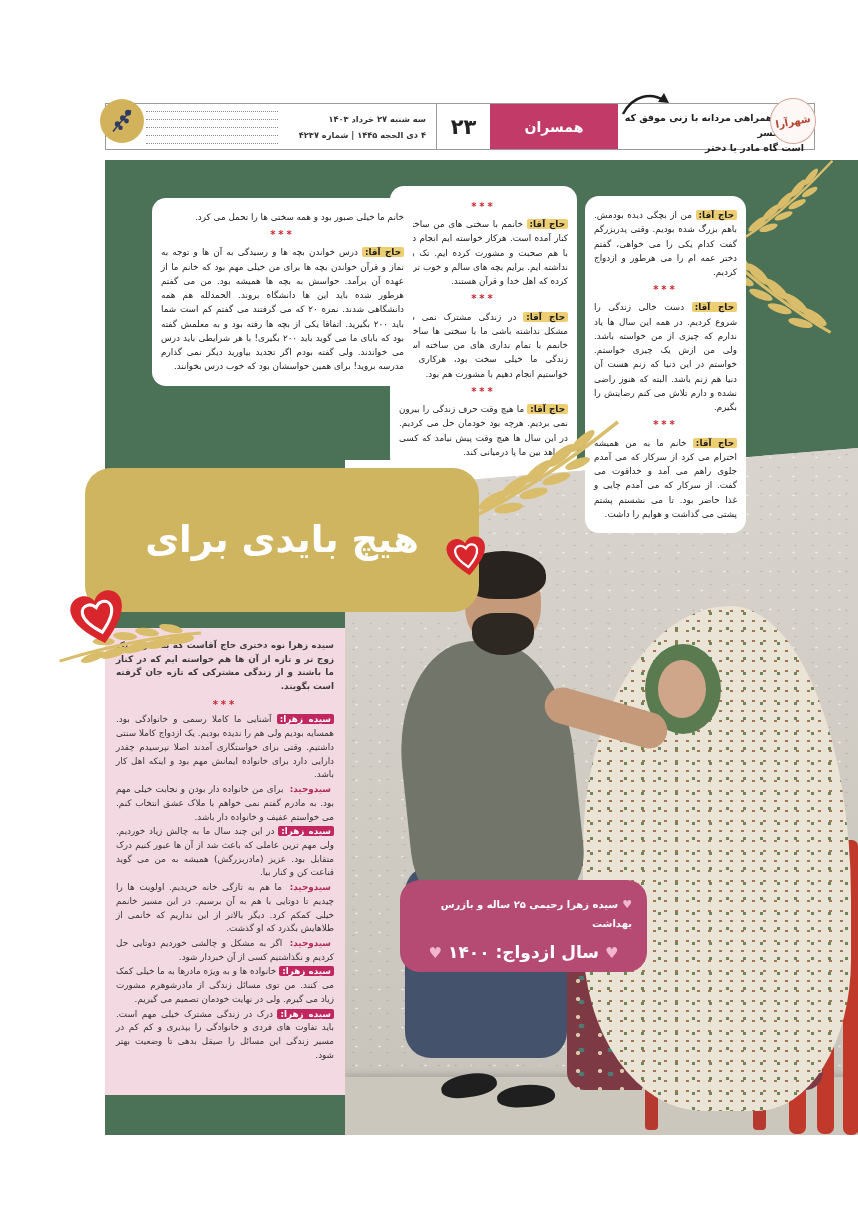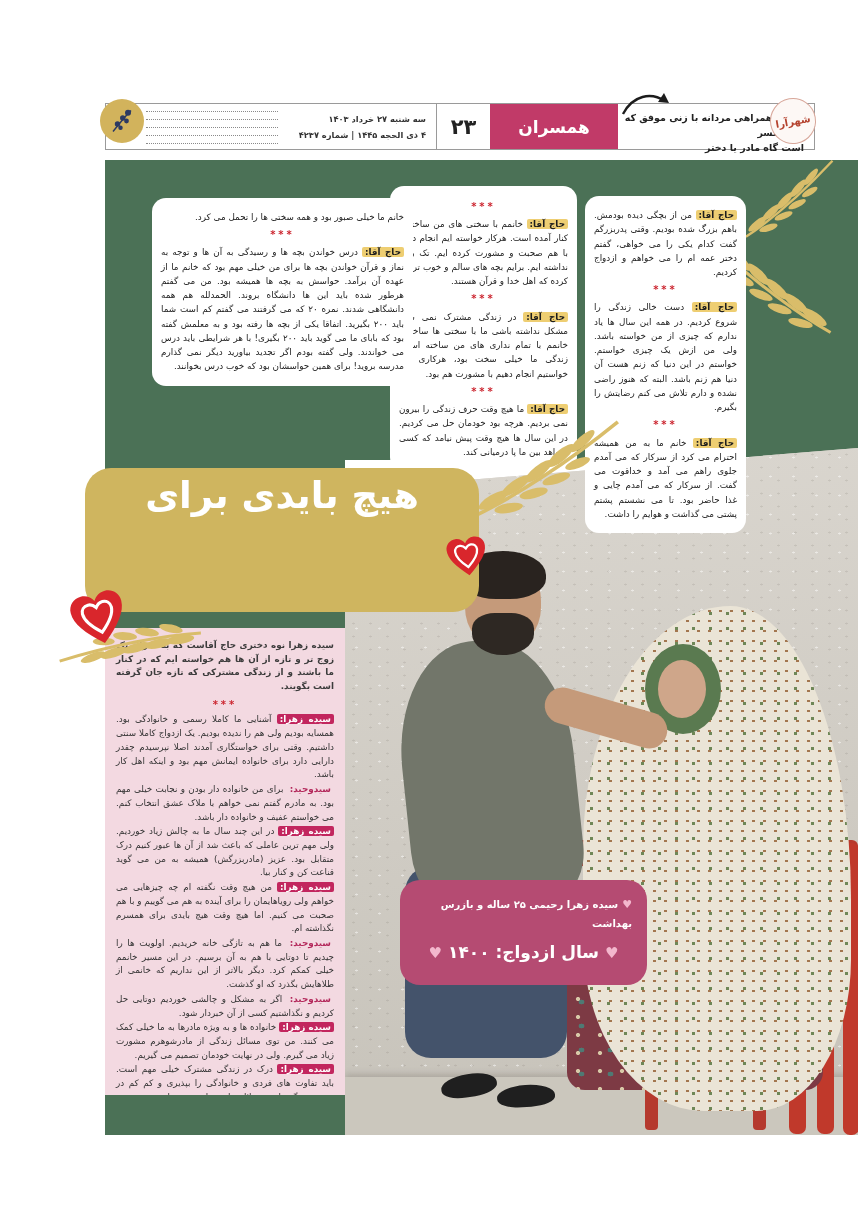--- a/index.html
+++ b/index.html
@@ -12,21 +12,21 @@
   body{font-family:"DejaVu Sans",sans-serif;color:var(--ink);}
   .page{position:relative;width:858px;height:1220px;background:#fff;overflow:hidden;margin:0 auto;direction:rtl;}
 
   
   .header-bar{position:absolute;left:105px;top:103px;width:710px;height:47px;background:#fff;
     border:1px solid #9a9a9a;display:flex;direction:rtl;align-items:stretch;z-index:3;}
   .teaser{width:196px;padding:6px 10px 2px 4px;font-size:9.5px;font-weight:bold;line-height:1.6;
     color:#222;text-align:right;position:relative;}
   .arrow-wrap{position:absolute;left:2px;top:-15px;width:52px;height:28px;}
   .section-box{width:128px;background:var(--magenta);color:#fff;display:flex;align-items:center;
-    justify-content:center;font-size:17px;font-weight:bold;}
+    justify-content:center;font-size:14px;font-weight:bold;}
   .pagenum{width:54px;display:flex;align-items:center;justify-content:center;font-size:21px;
     font-weight:bold;border-left:1px solid #9a9a9a;color:#222;}
   .dateblock{width:152px;padding:7px 10px 3px 4px;font-size:8.3px;font-weight:bold;color:#333;
     line-height:1.95;text-align:right;white-space:nowrap;overflow:hidden;}
   .dotfill{flex:1;padding:7px 6px 5px 40px;display:flex;flex-direction:column;justify-content:space-between;}
   .dotline{border-top:1.5px dotted #8a8a8a;height:0;}
   .masthead-circle{position:absolute;left:100px;top:99px;width:44px;height:44px;border-radius:50%;
     background:#d2b35c;z-index:4;display:flex;align-items:center;justify-content:center;}
   .stamp{position:absolute;left:770px;top:98px;width:46px;height:46px;border-radius:50%;background:#fdf8f5;
     border:1.5px solid #d8a79a;color:#b5432f;display:flex;align-items:center;justify-content:center;
@@ -88,21 +88,21 @@
   .man-head{position:absolute;left:120px;top:112px;width:76px;height:88px;background:#c59a7a;border-radius:46%;z-index:5;}
   .man-hair{position:absolute;left:-5px;top:-9px;width:86px;height:48px;background:#29231f;border-radius:50% 50% 42% 42%;}
   .man-beard{position:absolute;left:7px;bottom:-7px;width:62px;height:42px;background:#2e2823;border-radius:38% 38% 52% 52%;}
   .jeans{position:absolute;left:60px;top:418px;width:162px;height:192px;background:#44536b;border-radius:26px;z-index:3;}
   .shoe{position:absolute;background:#1f1f1f;border-radius:50% 50% 42% 42%;z-index:4;}
   .shoe1{left:96px;top:626px;width:56px;height:23px;transform:rotate(-9deg);}
   .shoe2{left:152px;top:637px;width:58px;height:22px;transform:rotate(-4deg);}
 
   
   .headline-box{position:absolute;left:85px;top:468px;width:394px;height:144px;background:var(--gold);
-    border-radius:26px;z-index:5;display:flex;flex-direction:column;align-items:center;
+    border-radius:26px;z-index:5;display:flex;flex-direction:column;align-items:center;justify-content:center;
     color:#fff;font-weight:bold;font-size:37px;line-height:1.5;text-align:center;}
   .heart{color:var(--heart);z-index:6;position:absolute;}
   .heart-headline{left:444px;top:534px;width:46px;height:46px;transform:rotate(-8deg);}
   .heart-left{left:68px;top:588px;width:62px;height:62px;transform:rotate(-14deg);}
 
   
   .sprig{position:absolute;color:var(--leaf);z-index:2;}
   .sprig svg{display:block;width:100%;height:100%;}
   .sprig-tr1{left:733px;top:166px;width:112px;height:64px;transform:rotate(-14deg);}
   .sprig-tr2{left:698px;top:244px;width:146px;height:84px;transform:rotate(10deg) scaleX(-1);}
@@ -111,21 +111,21 @@
 
   
   .pink-col{position:absolute;left:105px;top:628px;width:240px;height:467px;background:var(--pink);
     padding:11px 11px;direction:rtl;text-align:justify;font-size:8.8px;line-height:1.56;color:#333;
     z-index:2;overflow:hidden;}
   .pink-col .intro{font-weight:bold;color:#3c3c3c;margin-bottom:2px;}
   .pink-col .para{margin:1px 0;}
 
   
   .info-card{position:absolute;left:400px;top:880px;width:247px;background:var(--mag-deep);border-radius:20px;
-    padding:15px 15px 16px;color:#fff;direction:rtl;z-index:10;font-weight:bold;text-align:right;}
+    padding:15px 15px 3px;color:#fff;direction:rtl;z-index:10;font-weight:bold;text-align:right;}
   .info-line{font-size:10px;line-height:1.8;}
   .hb{color:#f3b7cd;font-size:11px;margin-left:4px;}
   .year-line{font-size:17px;text-align:center;margin:9px 0 7px;letter-spacing:.5px;}
   .year-line .hb{font-size:15px;margin:0 6px;}
   .fact-line{font-size:9.5px;line-height:1.75;}
   .svg-defs{position:absolute;width:0;height:0;overflow:hidden;}
 </style>
 </head>
 <body>
 
@@ -211,21 +211,21 @@
         <use href="#sym-branch"></use>
       </svg>
     </div>
   <div class="sprig sprig-left">
       <svg>
         <use href="#sym-branch"></use>
       </svg>
     </div>
 
   <div class="wbox wb-r">
-      <p class="para"><span class="sp sp-gold">حاج آقا:</span> <span class="ptext">من از بچگی دیده بودمش. باهم بزرگ شده بودیم. وقتی پدربزرگم گفت کدام یکی را می خواهی، گفتم دختر عمه ام را می خواهم و ازدواج کردیم.</span></p>
+      <p class="para"><span class="sp sp-gold">حاج آقا:</span> <span class="ptext">من از بچگی دیده بودمش. باهم بزرگ شده بودیم. وقتی پدربزرگم گفت کدام یکی را می خواهی، گفتم دختر عمه ام را می هرطور و ازدواج کردیم.</span></p>
       <div class="stars">***</div>
       <p class="para"><span class="sp sp-gold">حاج آقا:</span> <span class="ptext">دست خالی زندگی را شروع کردیم. در همه این سال ها یاد ندارم که چیزی از من خواسته باشد. ولی من ازش یک چیزی خواستم. خواستم در این دنیا که زنم هست آن دنیا هم زنم باشد. البته که هنوز راضی نشده و دارم تلاش می کنم رضایتش را بگیرم.</span></p>
       <div class="stars">***</div>
       <p class="para"><span class="sp sp-gold">حاج آقا:</span> <span class="ptext">خانم ما به من همیشه احترام می کرد از سرکار که می آمدم جلوی راهم می آمد و خداقوت می گفت. از سرکار که می آمدم چایی و غذا حاضر بود. تا می نشستم پشتم پشتی می گذاشت و هوایم را داشت.</span></p>
     </div>
   <div class="wbox wb-m">
       <div class="stars">***</div>
       <p class="para"><span class="sp sp-gold">حاج آقا:</span> <span class="ptext">خانمم با سختی های من ساخته و کنار آمده است. هرکار خواسته ایم انجام دهیم با هم صحبت و مشورت کرده ایم. تک روی نداشته ایم. برایم بچه های سالم و خوب تربیت کرده که اهل خدا و قرآن هستند.</span></p>
       <div class="stars">***</div>
       <p class="para"><span class="sp sp-gold">حاج آقا:</span> <span class="ptext">در زندگی مشترک نمی شود مشکل نداشته باشی ما با سختی ها ساختیم. خانمم با تمام نداری های من ساخته است. زندگی ما خیلی سخت بود، هرکاری می خواستیم انجام دهیم با مشورت هم بود.</span></p>
@@ -277,21 +277,20 @@
       </svg>
   </div>
 
   <div class="pink-col">
     <p class="intro">سیده زهرا نوه دختری حاج آقاست که به عنوان یک زوج تر و تازه از آن ها هم خواسته ایم که در کنار ما باشند و از زندگی مشترکی که تازه جان گرفته است بگویند.</p>
     <div id="pink-items">
         <div class="stars">***</div>
         <p class="para"><span class="sp sp-fill">سیده زهرا:</span> <span class="ptext">آشنایی ما کاملا رسمی و خانوادگی بود. همسایه بودیم ولی هم را ندیده بودیم. یک ازدواج کاملا سنتی داشتیم. وقتی برای خواستگاری آمدند اصلا نپرسیدم چقدر دارایی دارد برای خانواده ایمانش مهم بود و اینکه اهل کار باشد.</span></p>
         <p class="para"><span class="sp sp-plain">سیدوحید:</span> <span class="ptext">برای من خانواده دار بودن و نجابت خیلی مهم بود. به مادرم گفتم نمی خواهم با ملاک عشق انتخاب کنم. می خواستم عفیف و خانواده دار باشد.</span></p>
         <p class="para"><span class="sp sp-fill">سیده زهرا:</span> <span class="ptext">در این چند سال ما به چالش زیاد خوردیم. ولی مهم ترین عاملی که باعث شد از آن ها عبور کنیم درک متقابل بود. عزیز (مادربزرگش) همیشه به من می گوید قناعت کن و کنار بیا.</span></p>
-        <p class="para"><span class="sp sp-fill">سیده زهرا:</span> <span class="ptext">من هیچ وقت نگفته ام چه چیزهایی می خواهم ولی رویاهایمان را برای آینده به هم می گوییم و با هم صحبت می کنیم. اما هیچ وقت هیچ بایدی برای همسرم نگذاشته ام.</span></p>
         <p class="para"><span class="sp sp-plain">سیدوحید:</span> <span class="ptext">ما هم به تازگی خانه خریدیم. اولویت ها را چیدیم تا دوتایی با هم به آن برسیم. در این مسیر خانمم خیلی کمکم کرد. دیگر بالاتر از این نداریم که خانمی از طلاهایش بگذرد که او گذشت.</span></p>
         <p class="para"><span class="sp sp-plain">سیدوحید:</span> <span class="ptext">اگر به مشکل و چالشی خوردیم دوتایی حل کردیم و نگذاشتیم کسی از آن خبردار شود.</span></p>
         <p class="para"><span class="sp sp-fill">سیده زهرا:</span> <span class="ptext">خانواده ها و به ویژه مادرها به ما خیلی کمک می کنند. من توی مسائل زندگی از مادرشوهرم مشورت زیاد می گیرم. ولی در نهایت خودمان تصمیم می گیریم.</span></p>
         <p class="para"><span class="sp sp-fill">سیده زهرا:</span> <span class="ptext">درک در زندگی مشترک خیلی مهم است. باید تفاوت های فردی و خانوادگی را بپذیری و کم کم در مسیر زندگی این مسائل را صیقل بدهی تا وضعیت بهتر شود.</span></p>
       </div>
   </div>
 
   <div class="info-card">
     <div id="info-members">
         <div class="info-line"><span class="hb">♥</span><span>سیده زهرا رحیمی ۲۵ ساله و بازرس بهداشت</span></div>

